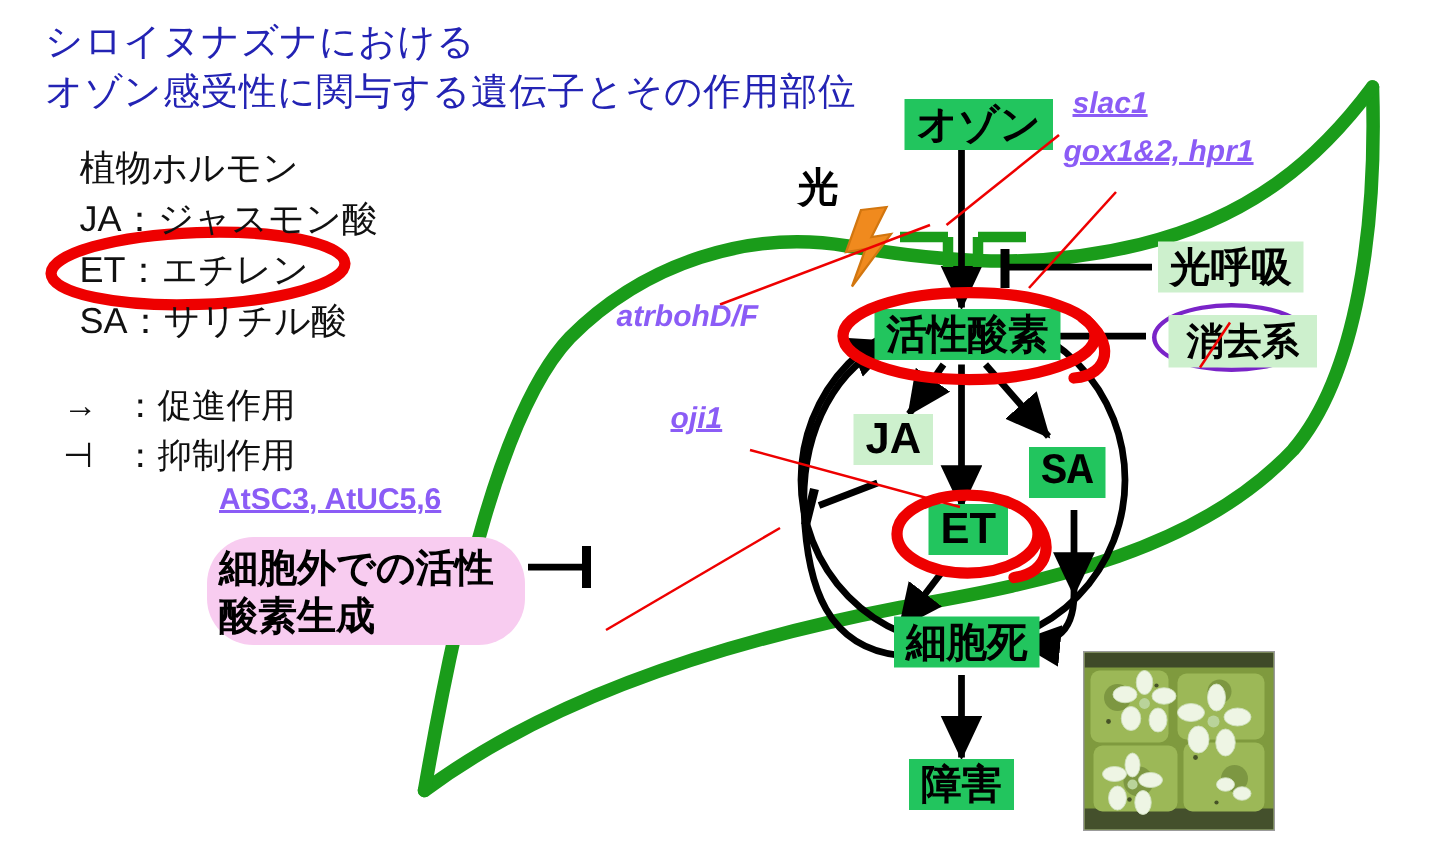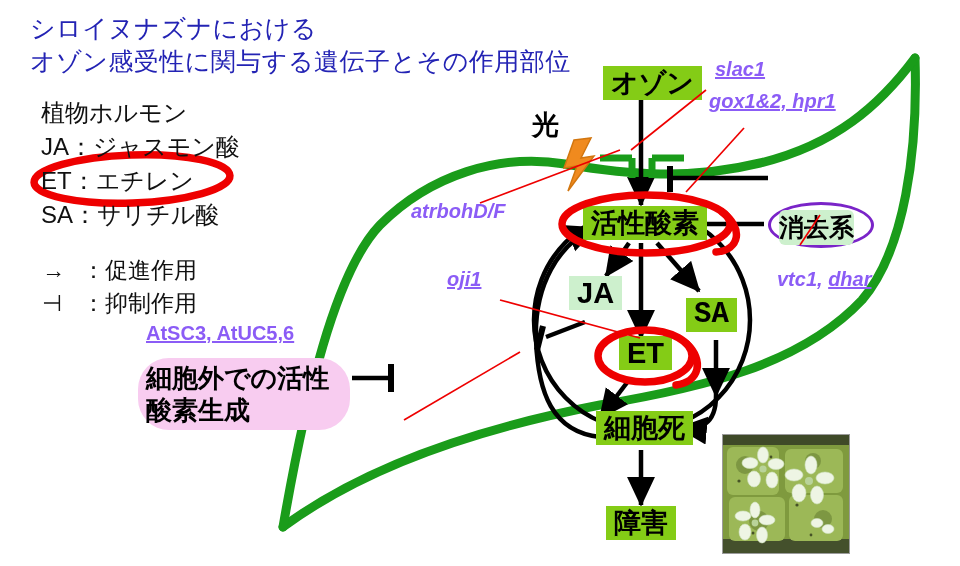--- a/index.html
+++ b/index.html
@@ -25,21 +25,21 @@
   .title{
     position:absolute;left:30px;top:12px;
     color:#2323b4;
     font-size:25px;line-height:33px;
     letter-spacing:0.5px;
     white-space:pre;
   }
 
   
   .hormones{
-    position:absolute;left:41px;top:96px;
+    position:absolute;left:53px;top:96px;
     color:#111;font-size:24px;line-height:34px;white-space:pre;
   }
   .legend{
     position:absolute;left:42px;top:254px;
     color:#111;font-size:23px;line-height:33px;white-space:pre;
   }
   .legend .symcol{display:inline-block;width:40px;}
 
   
   .gene{
@@ -55,21 +55,21 @@
 
   
   .node{
     position:absolute;
     font-weight:bold;
     color:#000;
     white-space:nowrap;
     text-align:center;
     line-height:1.12;
   }
-  .pinkbox{background:#84cc16;}
+  .pinkbox{background:#22c55e;}
   .greenbox{background:#cdf0cd;}
   .jp-lg{font-size:27px;padding:2px 8px;}
   .rom{font-size:29px;padding:1px 8px;}
 
   .ellipse-wrap{
     position:absolute;
   }
   .ellipse-wrap .ell{
     position:absolute;left:0;top:0;
     border:3px solid #7a24c8;
@@ -190,26 +190,27 @@
     </g>
   </svg>
 
   <div class="nodes layer">
 
     <div class="node pinkbox jp-lg" style="left:603px;top:66px;">オゾン</div>
 
     <div class="node jp-lg" style="left:524px;top:108px;background:transparent;">光</div>
 
 
+    <div class="node greenbox jp-lg" style="left:772px;top:161px;">光呼吸</div>
 
     <div class="node pinkbox jp-lg" style="left:583px;top:206px;">活性酸素</div>
 
     <div class="ellipse-wrap" style="left:768px;top:202px;width:106px;height:46px;">
       <div class="ell" style="width:106px;height:46px;"></div>
-      <div class="inner greenbox" style="position:absolute;left:11px;top:8px;padding:1px 0;border-radius:6px;">消去系</div>
+      <div class="inner greenbox" style="position:absolute;left:11px;top:8px;padding:1px 12px;">消去系</div>
     </div>
 
     <div class="node greenbox rom" style="left:569px;top:276px;">JA</div>
 
     <div class="node pinkbox rom" style="left:686px;top:298px;font-family:Liberation Mono, monospace;">SA</div>
 
     <div class="node pinkbox rom" style="left:619px;top:336px;">ET</div>
 
     <div class="node pinkbox jp-lg" style="left:596px;top:411px;">細胞死</div>
 
@@ -233,21 +234,20 @@
 <span class="symcol">⊣</span><span>：抑制作用</span></div>
 
     <div class="gene ul" style="left:715px;top:58px;">slac1</div>
 
     <div class="gene ul" style="left:709px;top:90px;">gox1&amp;2, hpr1</div>
 
     <div class="gene" style="left:411px;top:200px;">atrbohD/F</div>
 
     <div class="gene ul" style="left:447px;top:268px;">oji1</div>
 
-    <div class="gene" style="left:777px;top:268px;"><span>vtc1, </span><span class="u">dhar</span></div>
 
 
     <div class="gene ul" style="left:146px;top:322px;font-style:normal;font-weight:bold;">AtSC3, AtUC5,6</div>
   </div>
 
   <div class="photo" style="left:722px;top:434px;width:126px;height:118px;">
     <svg width="126" height="118" viewBox="0 0 126 118">
       <rect width="126" height="118" fill="#7f9a3e"></rect>
       <rect x="0" y="0" width="126" height="10" fill="#3f4a28"></rect>
       <rect x="0" y="104" width="126" height="14" fill="#44502c"></rect>

